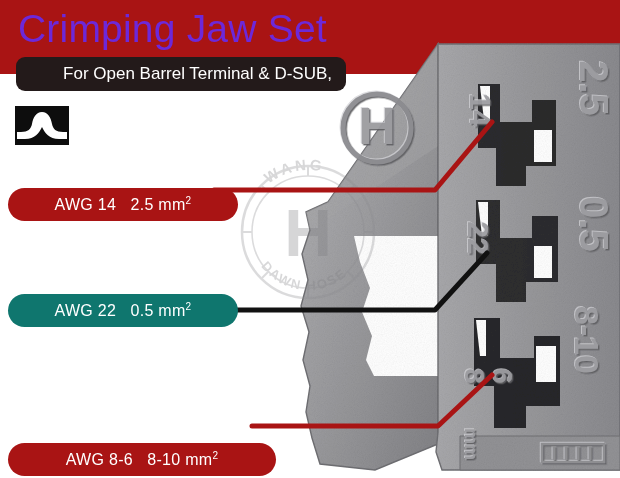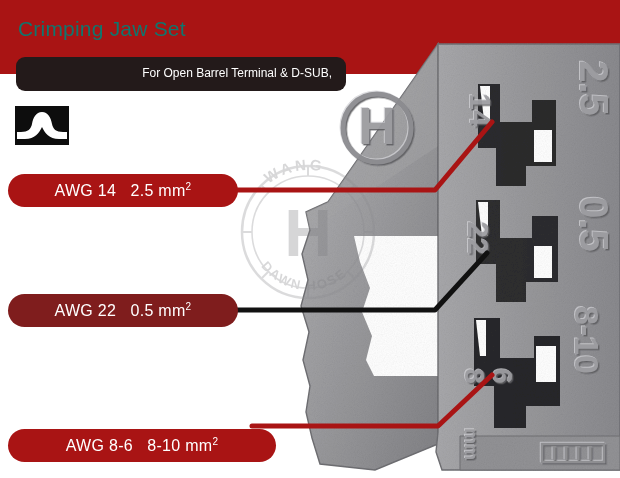--- a/index.html
+++ b/index.html
@@ -21,23 +21,23 @@
     position: absolute;
     left: 0; top: 0;
     width: 620px;
     height: 74px;
     background: #a91414;
   }
   .page-title {
     position: absolute;
     left: 18px;
     top: 12px;
-    font-size: 21px;
+    font-size: 39px;
     line-height: 34px;
-    color: #0f766e;
+    color: #6d28d9;
     font-weight: 400;
     letter-spacing: 0.2px;
     white-space: nowrap;
   }
 
   
   .subtitle-box {
     position: absolute;
     left: 16px;
     top: 57px;
@@ -45,21 +45,21 @@
     padding: 7px 14px 8px 14px;
     box-sizing: border-box;
     background: #231a1a;
     border-radius: 9px;
     text-align: right;
     z-index: 6;
   }
   .subtitle-line {
     display: block;
     color: #ffffff;
-    font-size: 12px;
+    font-size: 17px;
     line-height: 19px;
     font-weight: 400;
     white-space: nowrap;
     text-align: right;
   }
 
   
   .icon-box {
     position: absolute;
     left: 12px;
@@ -109,22 +109,22 @@
     color: #ffffff;
     font-size: 16px;
     font-weight: 400;
     letter-spacing: 0.3px;
   }
   .callout .txt sup {
     font-size: 10px;
     vertical-align: super;
     line-height: 0;
   }
-  .callout-red   { background: #a91414; }
-  .callout-black { background: #7f1d1d; }
+  .callout-red   { background: #a91414; margin-top: 14px; }
+  .callout-black { background: #0f766e; }
 
   #callout-1 { left: 8px;  top: 174px; width: 230px; }
   #callout-2 { left: 8px;  top: 294px; width: 230px; }
   #callout-3 { left: 8px;  top: 429px; width: 268px; }
 
   
   .watermark {
     position: absolute;
     left: 224px;
     top: 148px;

